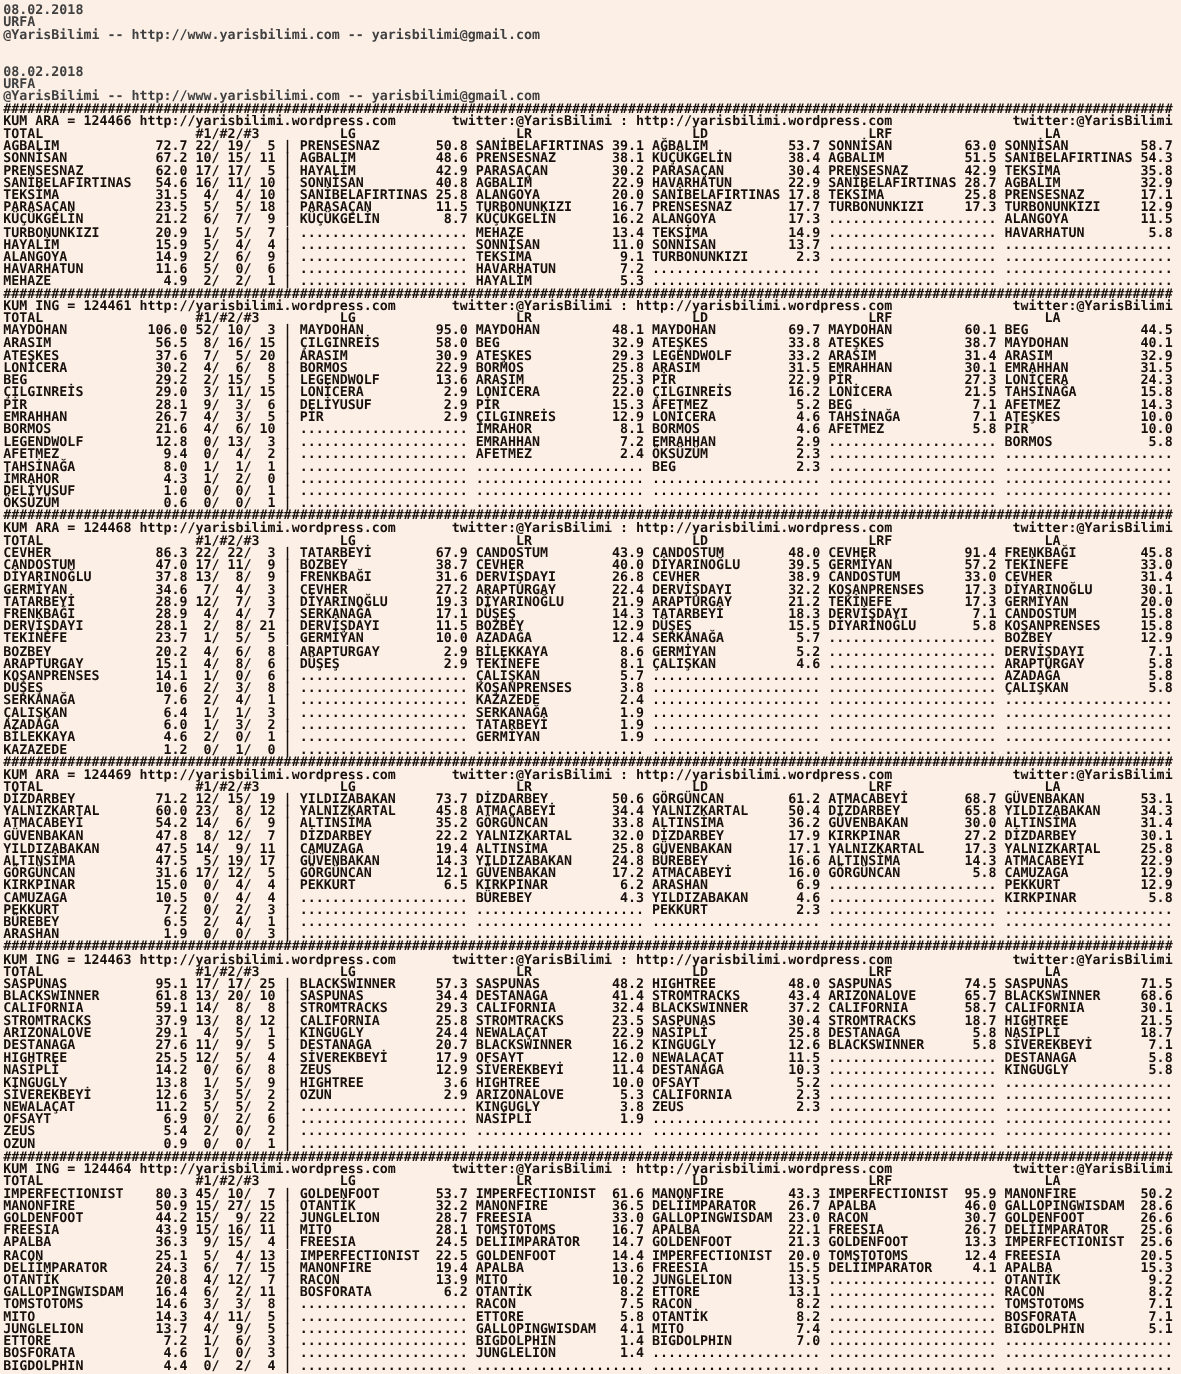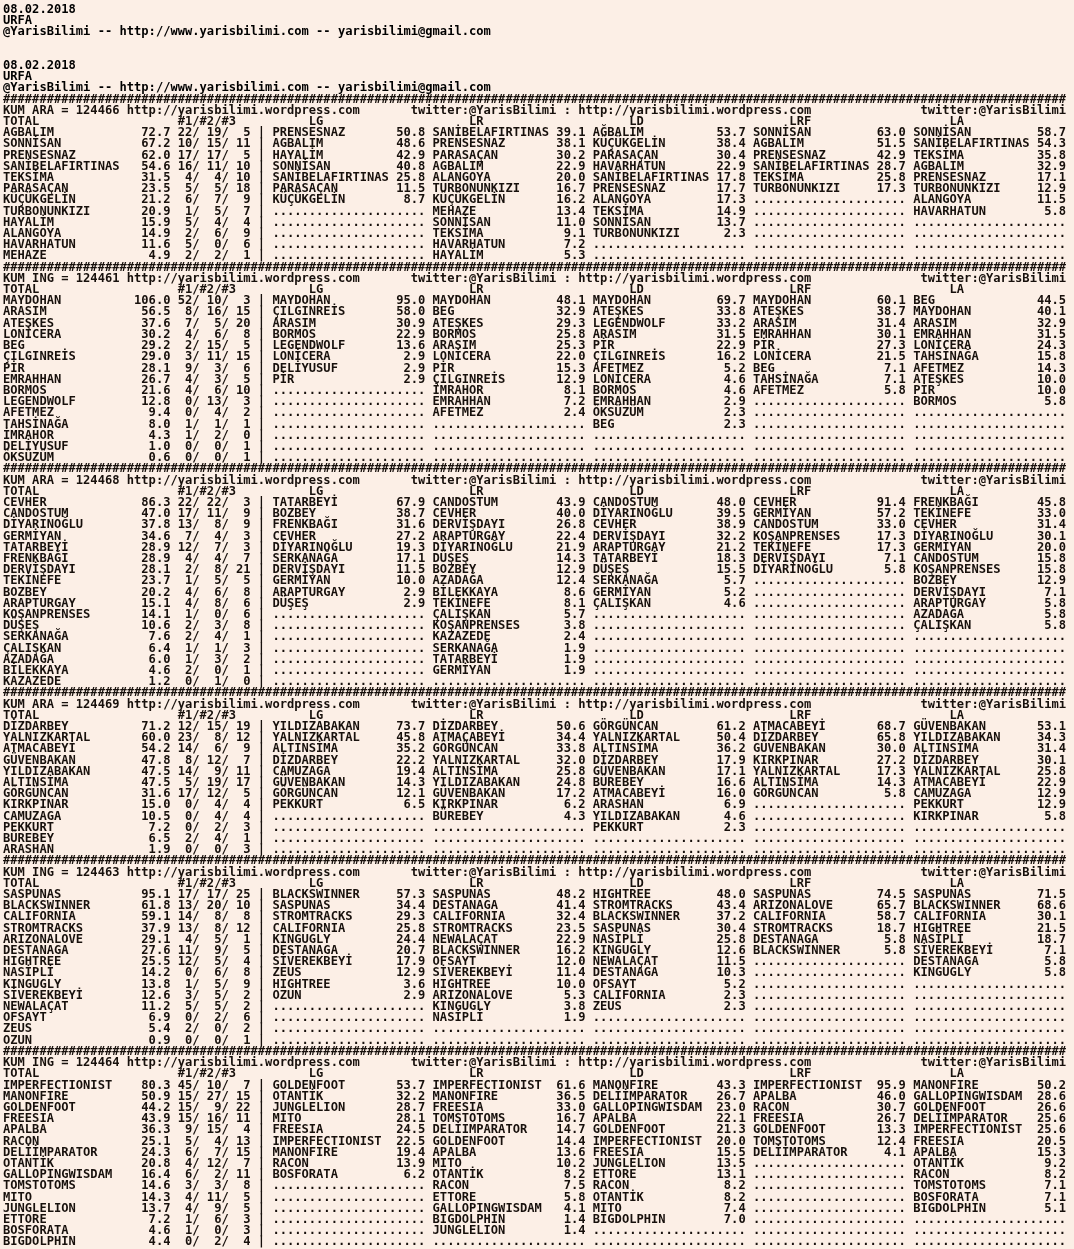--- a/index.html
+++ b/index.html
@@ -15,21 +15,21 @@
     font-size:12.1px;
     line-height:11.2px;
     color:#17100c;
     white-space:pre;
   }
 </style>
 </head>
 <body style="background: rgb(252, 239, 230);">
 
 <div class="page">
-  <pre class="block" id="report-header" style="color: #000000;">08.02.2018
+  <pre class="block" id="report-header" style="color: #404040;">08.02.2018
 URFA
 @YarisBilimi -- http://www.yarisbilimi.com -- yarisbilimi@gmail.com
 
 
 08.02.2018
 URFA
 @YarisBilimi -- http://www.yarisbilimi.com -- yarisbilimi@gmail.com</pre>
   <div id="report-sections">
       <pre class="block" style="color: rgb(23, 16, 12);">##################################################################################################################################################
 KUM ARA = 124466 http://yarisbilimi.wordpress.com       twitter:@YarisBilimi : http://yarisbilimi.wordpress.com               twitter:@YarisBilimi

